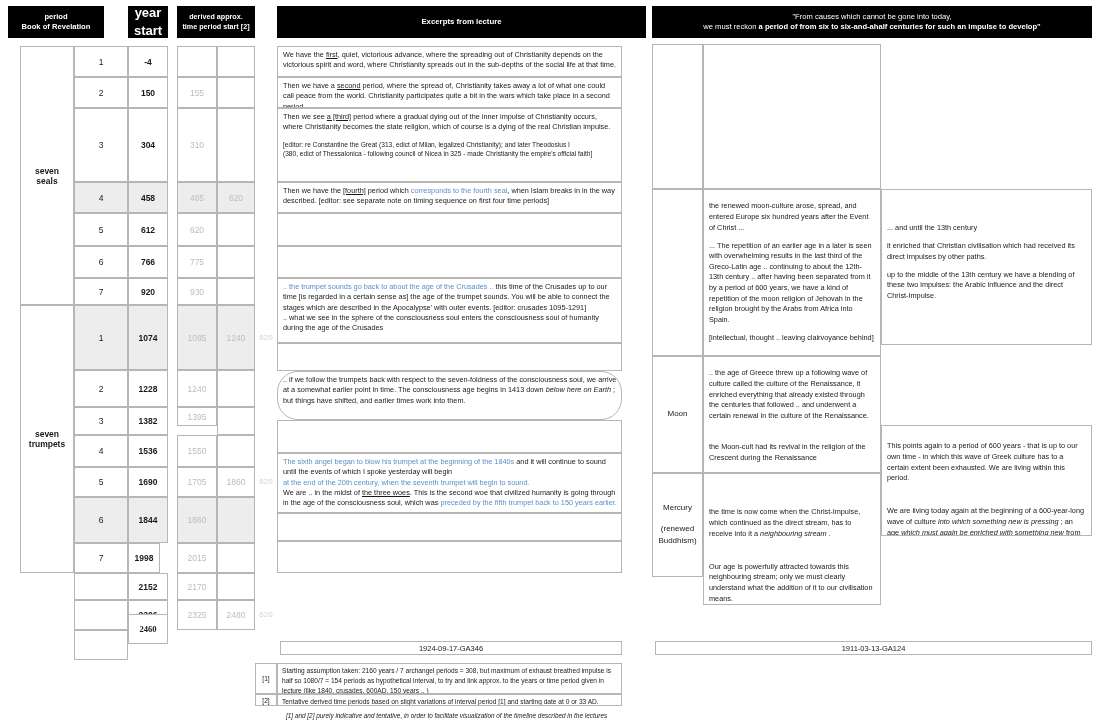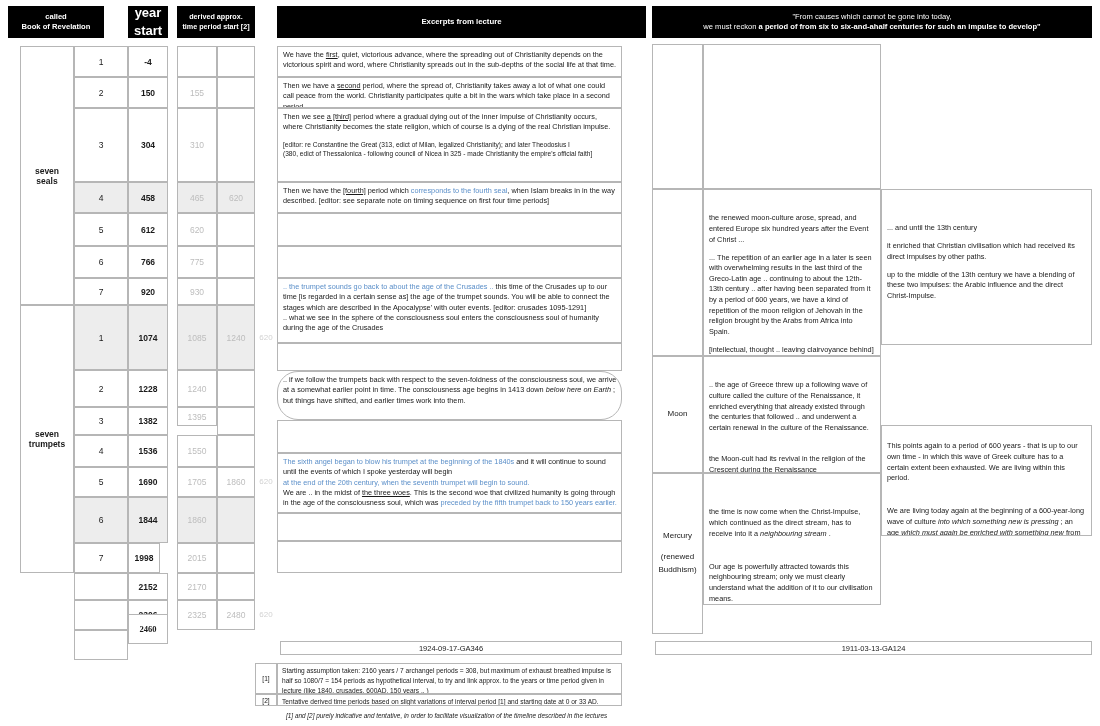--- a/index.html
+++ b/index.html
@@ -49,21 +49,21 @@
   .tbox p{margin:0;}
   .blue{color:#5b8fc9;}
   .grey2{color:#c4c4c4;}
   .u{text-decoration:underline;}
   .it{font-style:italic;}
 
   
   .rbox{
     border:1px solid #b6b6b6;background:#ffffff;
     font-size:7.3px;line-height:1.46;color:#1a1a1a;
-    padding:16px 5px;overflow:hidden;
+    padding:4px 5px;overflow:hidden;
   }
   .rlabel{
     border:1px solid #b6b6b6;background:#ffffff;
     display:flex;align-items:center;justify-content:center;
     text-align:center;font-size:8px;line-height:1.6;
   }
 
   
   .srcbox{
     border:1px solid #b6b6b6;background:#ffffff;
@@ -79,21 +79,21 @@
     border:1px solid #b6b6b6;background:#ffffff;
     font-size:6.6px;line-height:1.5;padding:2px 4px;overflow:hidden;
   }
   .fnnote{font-size:6.4px;font-style:italic;color:#1a1a1a;}
 </style>
 </head>
 <body>
 
 <div class="abs banner" style="left:8px;top:6px;width:96px;height:32px;font-size:7.6px;">
   <div>
-    <div>called</div>
+    <div>period</div>
     <div>Book of Revelation</div>
   </div>
 </div>
 
 <div class="abs banner" style="left:128px;top:6px;width:40px;height:32px;font-size:13px;">
   <div>
     <div>est. year</div>
     <div>start [1]</div>
   </div>
 </div>
@@ -274,21 +274,21 @@
   <p style="height:4px;"></p>
 
 </div>
 
 <div class="abs rbox" style="left:881px;top:425px;width:211px;height:111px;padding-top:8px;">
   <p>This points again to a period of 600 years - that is up to our own time - in which this wave of Greek culture has to a certain extent been exhausted. We are living within this period.</p>
   <p style="height:8px;"></p>
   <p><span>We are living today again at the beginning of a 600-year-long wave of culture </span><span class="it">into which something new is pressing</span><span> ; an age </span><span class="it">which must again be enriched with something new</span><span> from the Christ-Impulse.</span></p>
 </div>
 
-<div class="abs rlabel" style="left:652px;top:473px;width:51px;height:161px;">
+<div class="abs rlabel" style="left:652px;top:473px;width:51px;height:104px;">
   <div>
     <div>Mercury</div>
     <div style="height:8px;"></div>
     <div>(renewed</div>
     <div>Buddhism)</div>
   </div>
 </div>
 <div class="abs rbox" style="left:703px;top:473px;width:178px;height:132px;padding-top:26px;">
   <p><span>the time is now come when the Christ-Impulse, which continued as the direct stream, has to receive into it a </span><span class="it">neighbouring stream</span><span> .</span></p>
   <p style="height:8px;"></p>

